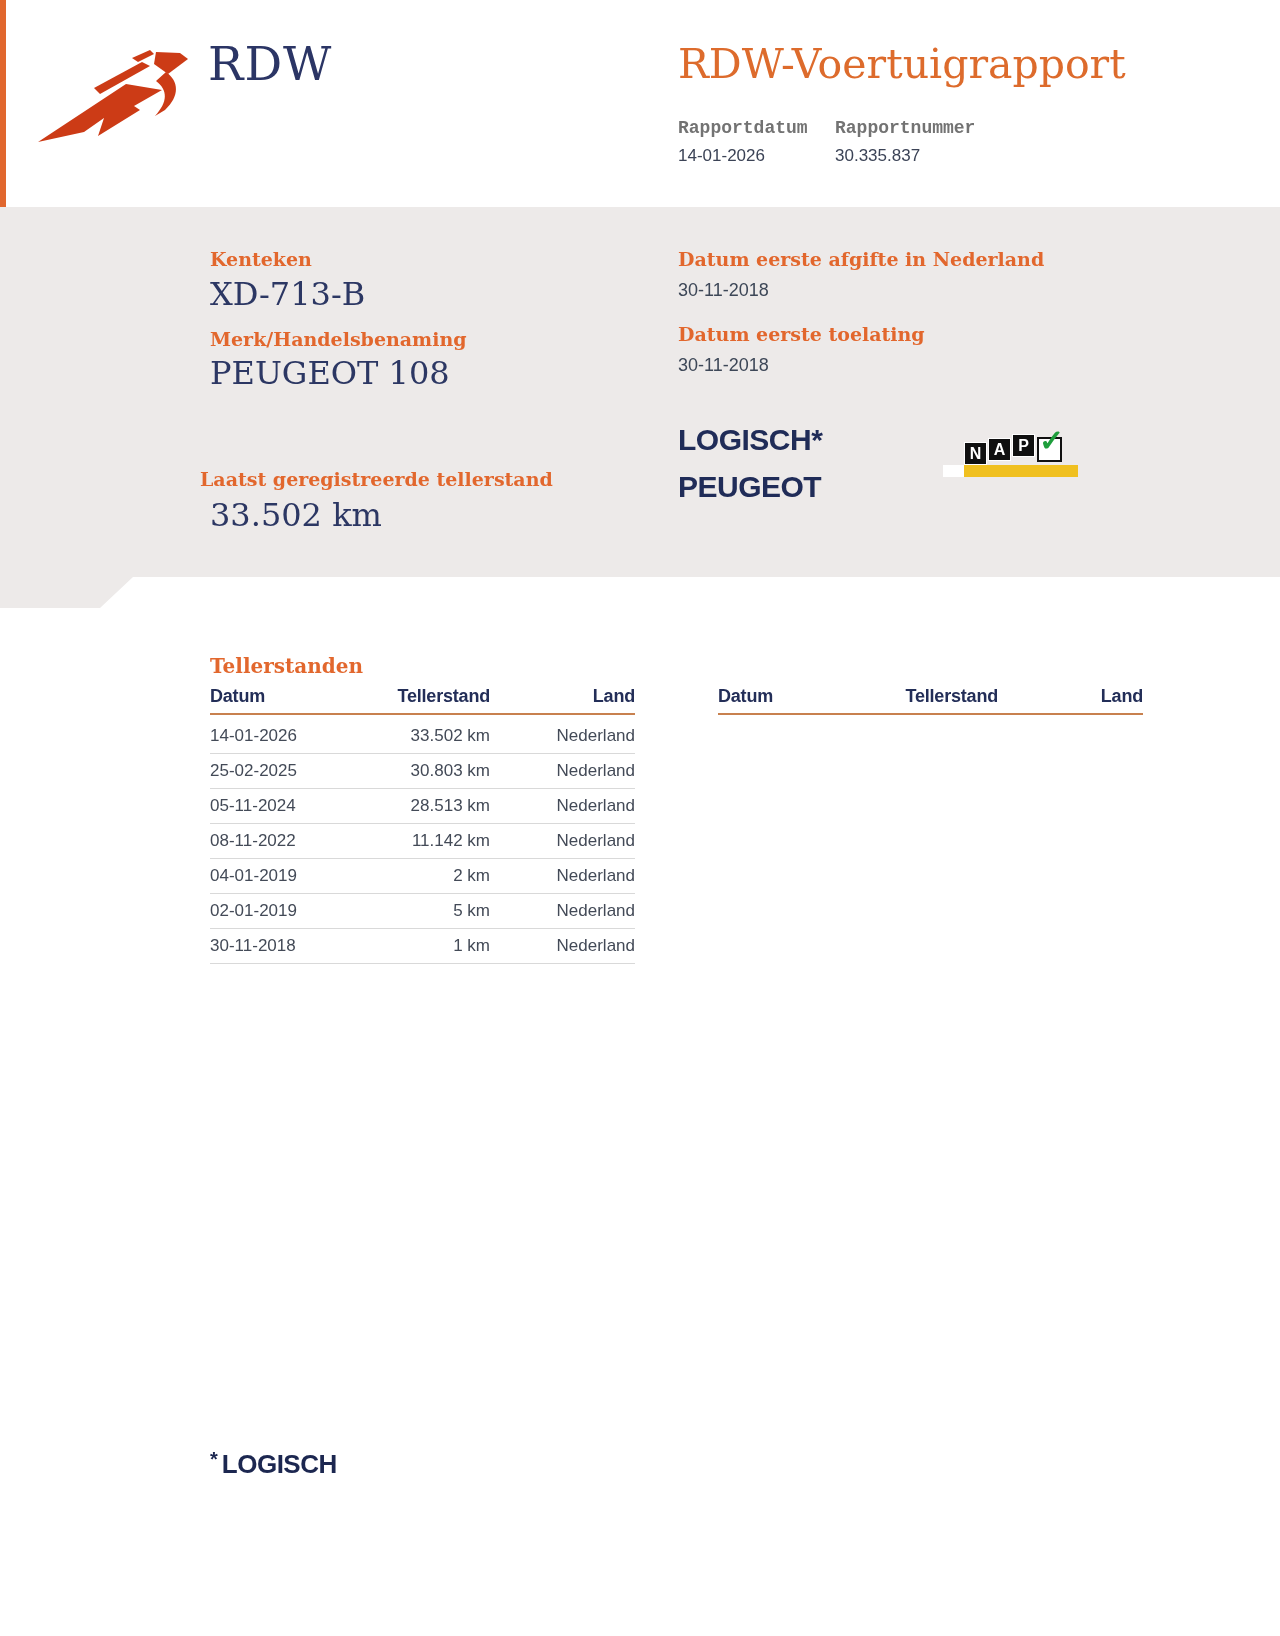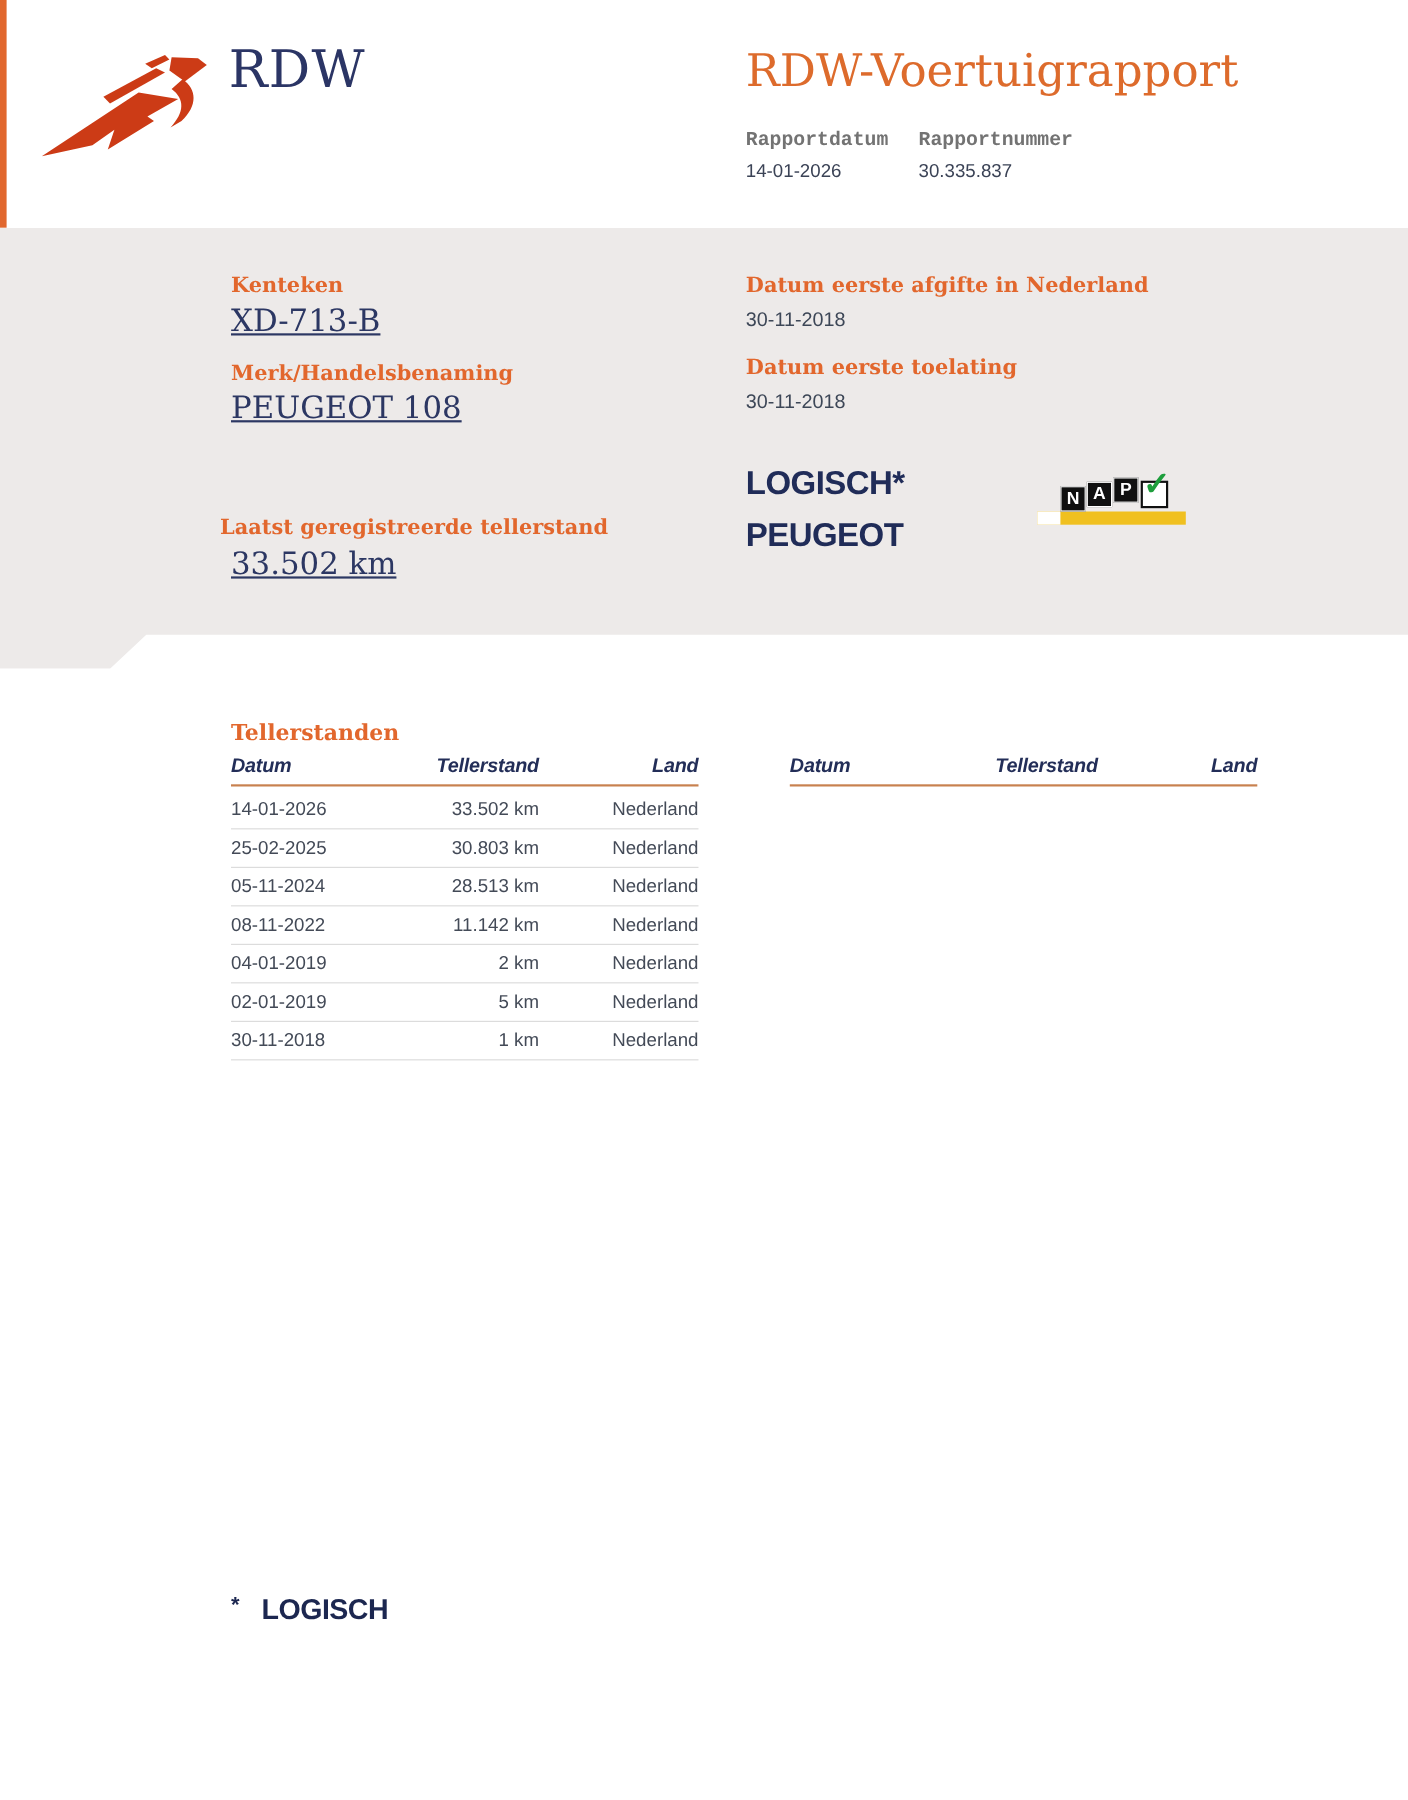--- a/index.html
+++ b/index.html
@@ -38,21 +38,21 @@
     left: 0; top: 207px; width: 1280px; height: 401px;
     background: #edeae9;
     clip-path: polygon(0 0, 100% 0, 100% 370px, 133px 370px, 100px 401px, 0 401px);
   }
   .field-label {
     font-family: "DejaVu Serif", serif; font-weight: bold;
     font-size: 19px; color: #e2672d; white-space: nowrap;
   }
   .big-serif {
     font-family: "DejaVu Serif", serif;
-    font-size: 28px; color: #2c3763; white-space: nowrap; text-decoration: underline;
+    font-size: 32px; color: #2c3763; white-space: nowrap;
   }
   .sans-value { font-size: 18px; color: #3d4757; white-space: nowrap; }
   .oordeel {
     font-size: 30px; font-weight: bold; color: #202c58;
     line-height: 47px; letter-spacing: -0.5px; white-space: nowrap;
   }
 
   
   .nap { left: 940px; top: 430px; width: 142px; height: 50px; }
   .nap .bar  { position: absolute; left: 3px; top: 35px; width: 135px; height: 12px; background: #f0c020; }
@@ -80,39 +80,38 @@
     font-family: "DejaVu Serif", serif; font-weight: bold;
     font-size: 20px; color: #e2672d; white-space: nowrap;
   }
   .meter-table { width: 425px; }
   .thead {
     display: flex; align-items: flex-end;
     font-size: 18px; font-weight: bold; color: #232e58;
     letter-spacing: -0.2px;
     padding-bottom: 6px;
     border-bottom: 2px solid #c8814f;
-    font-style: italic;
   }
   .thead .c1 { width: 170px; text-align: left; }
   .thead .c2 { width: 110px; text-align: right; }
   .thead .c3 { flex: 1; text-align: right; }
   .trow {
     display: flex; align-items: center; height: 35px;
     border-bottom: 1px solid #d9d9d9;
     font-size: 17px; color: #434a57;
   }
   .trow .c1 { width: 170px; text-align: left; }
   .trow .c2 { width: 110px; text-align: right; }
   .trow .c3 { flex: 1; text-align: right; }
   .rows-wrap { padding-top: 4px; }
 
   
   .foot-head { left: 210px; top: 1448px; color: #1c2750; white-space: nowrap; }
   .foot-head .star { font-size: 20px; font-weight: bold; vertical-align: 7px; }
-  .foot-head .word { font-size: 26px; font-weight: bold; letter-spacing: -0.5px; margin-left: 20px; }
+  .foot-head .word { font-size: 26px; font-weight: bold; letter-spacing: -0.5px; margin-left: 4px; }
   .foot-text {
     left: 210px; top: 1482px; width: 920px;
     font-size: 18px; line-height: 33px; color: #dd8146;
   }
 </style>
 </head>
 <body>
 
 <div class="page">
 

